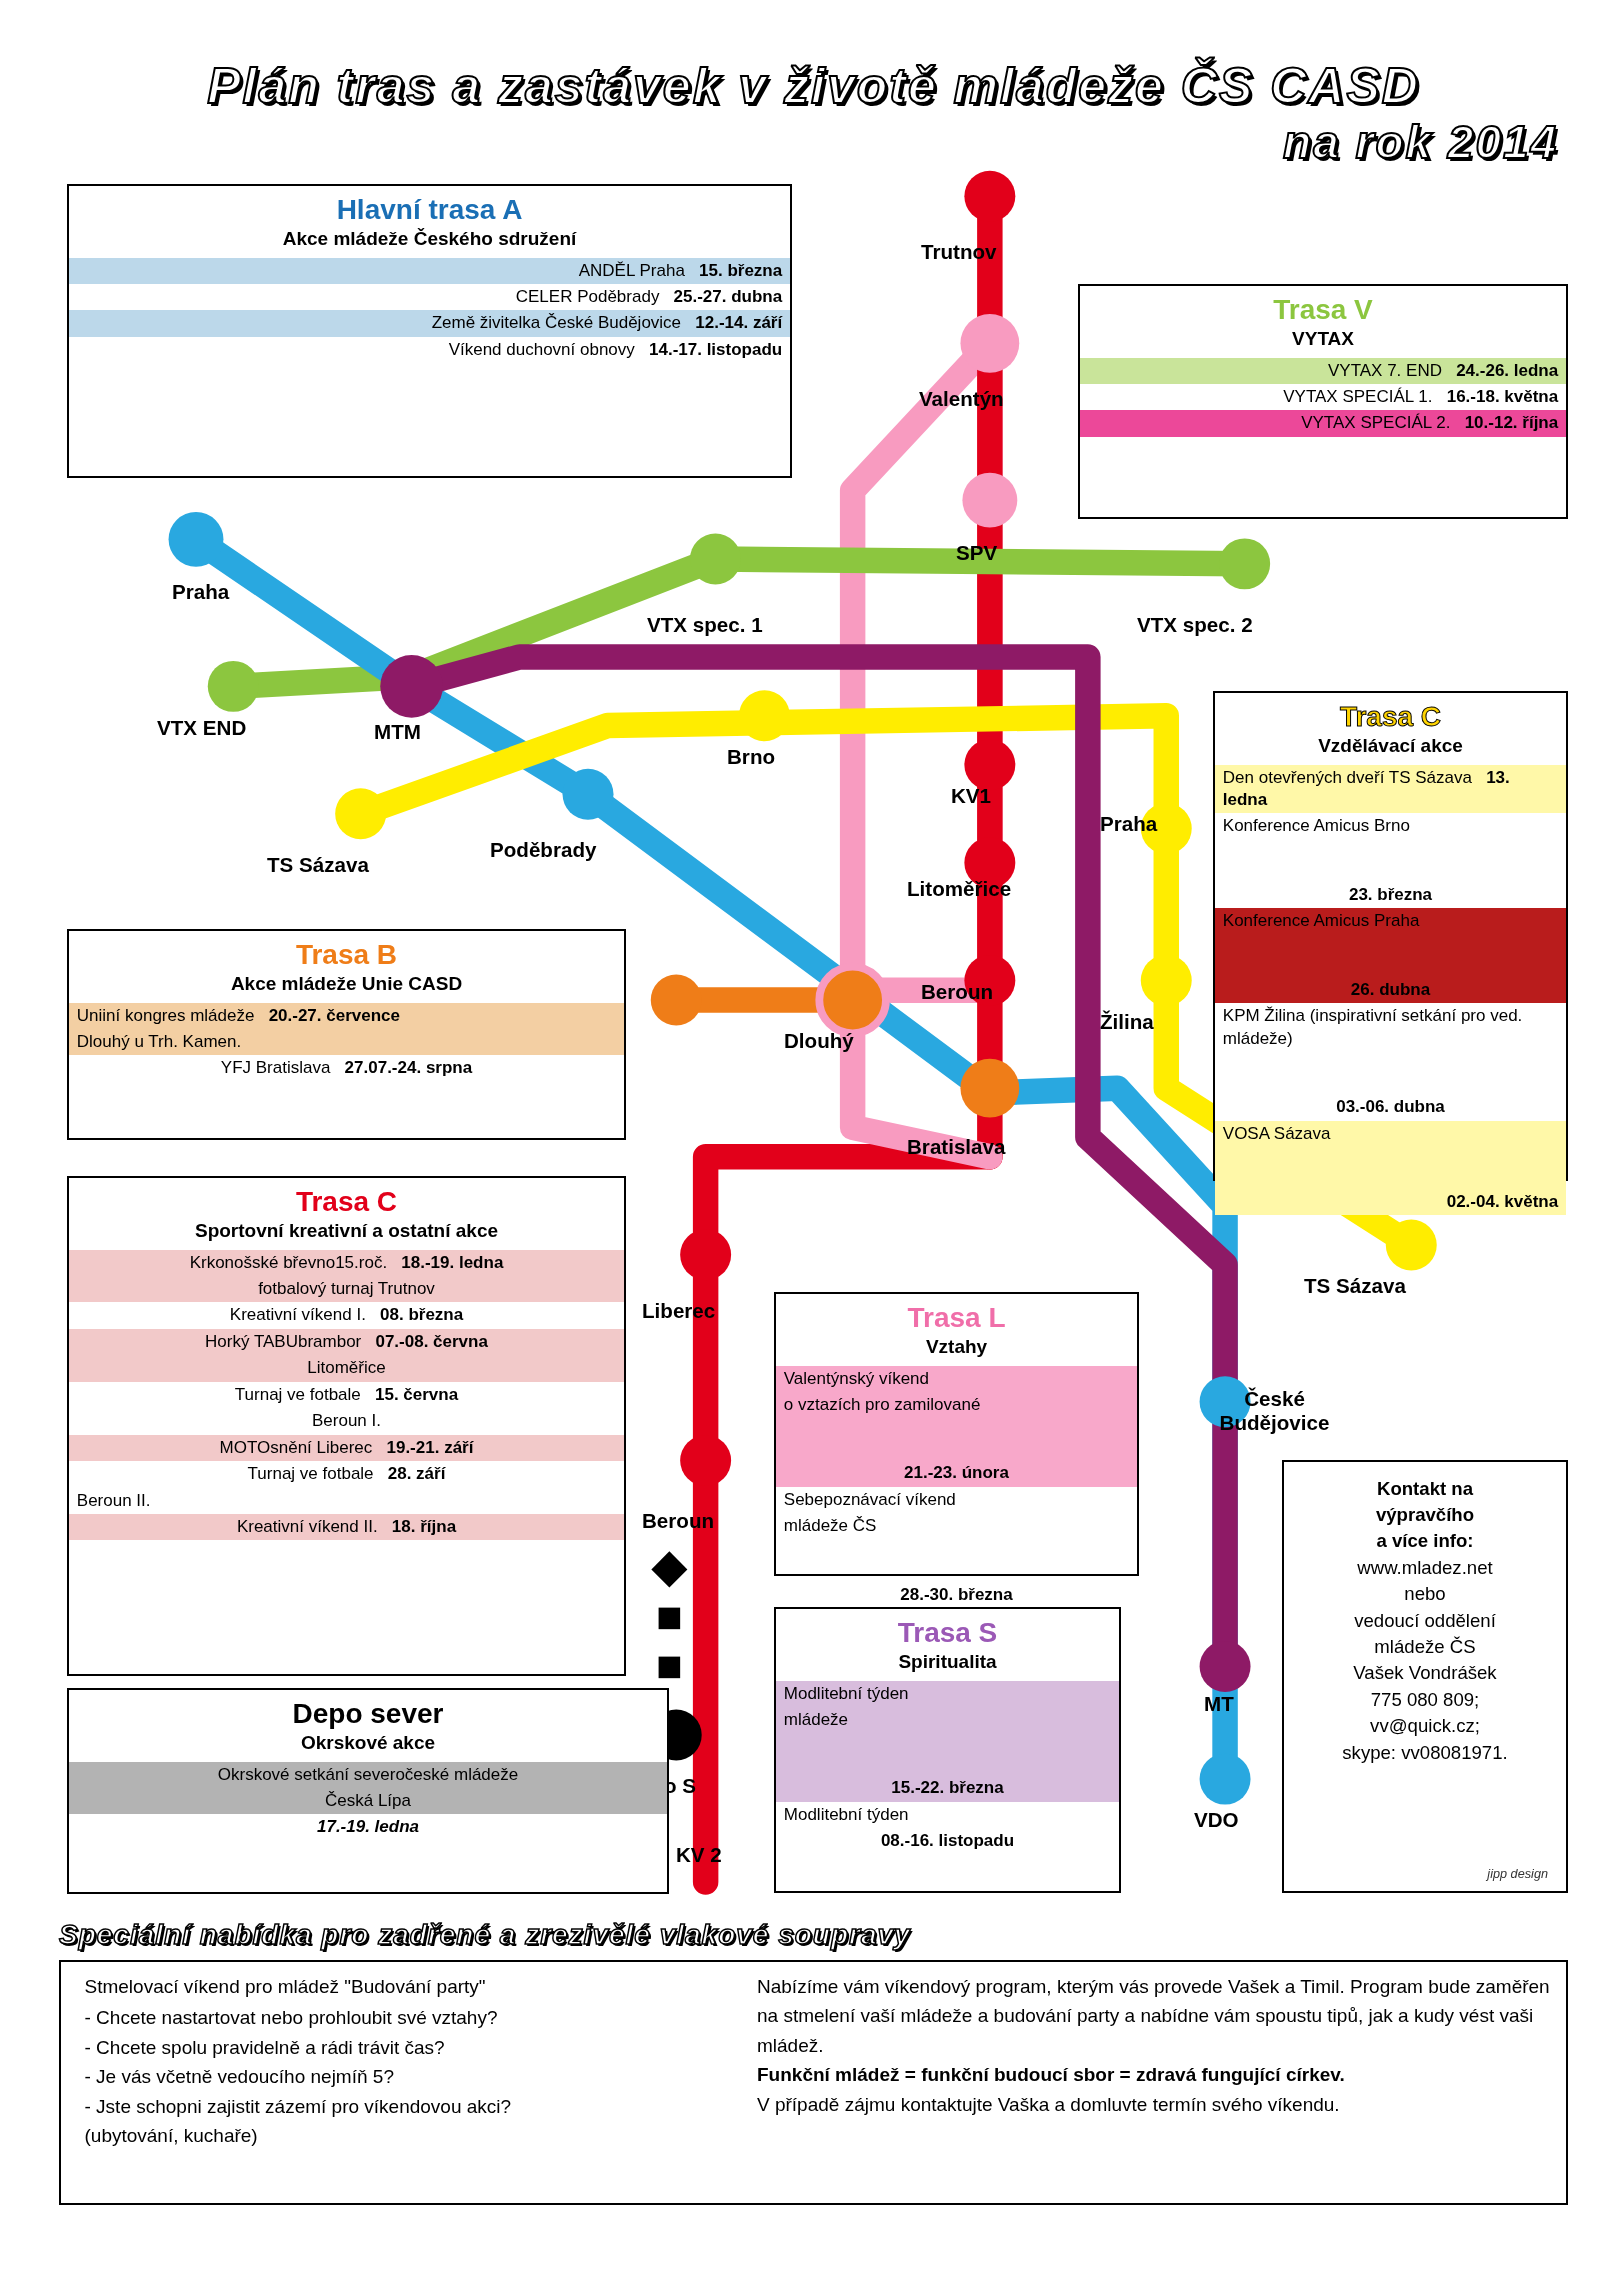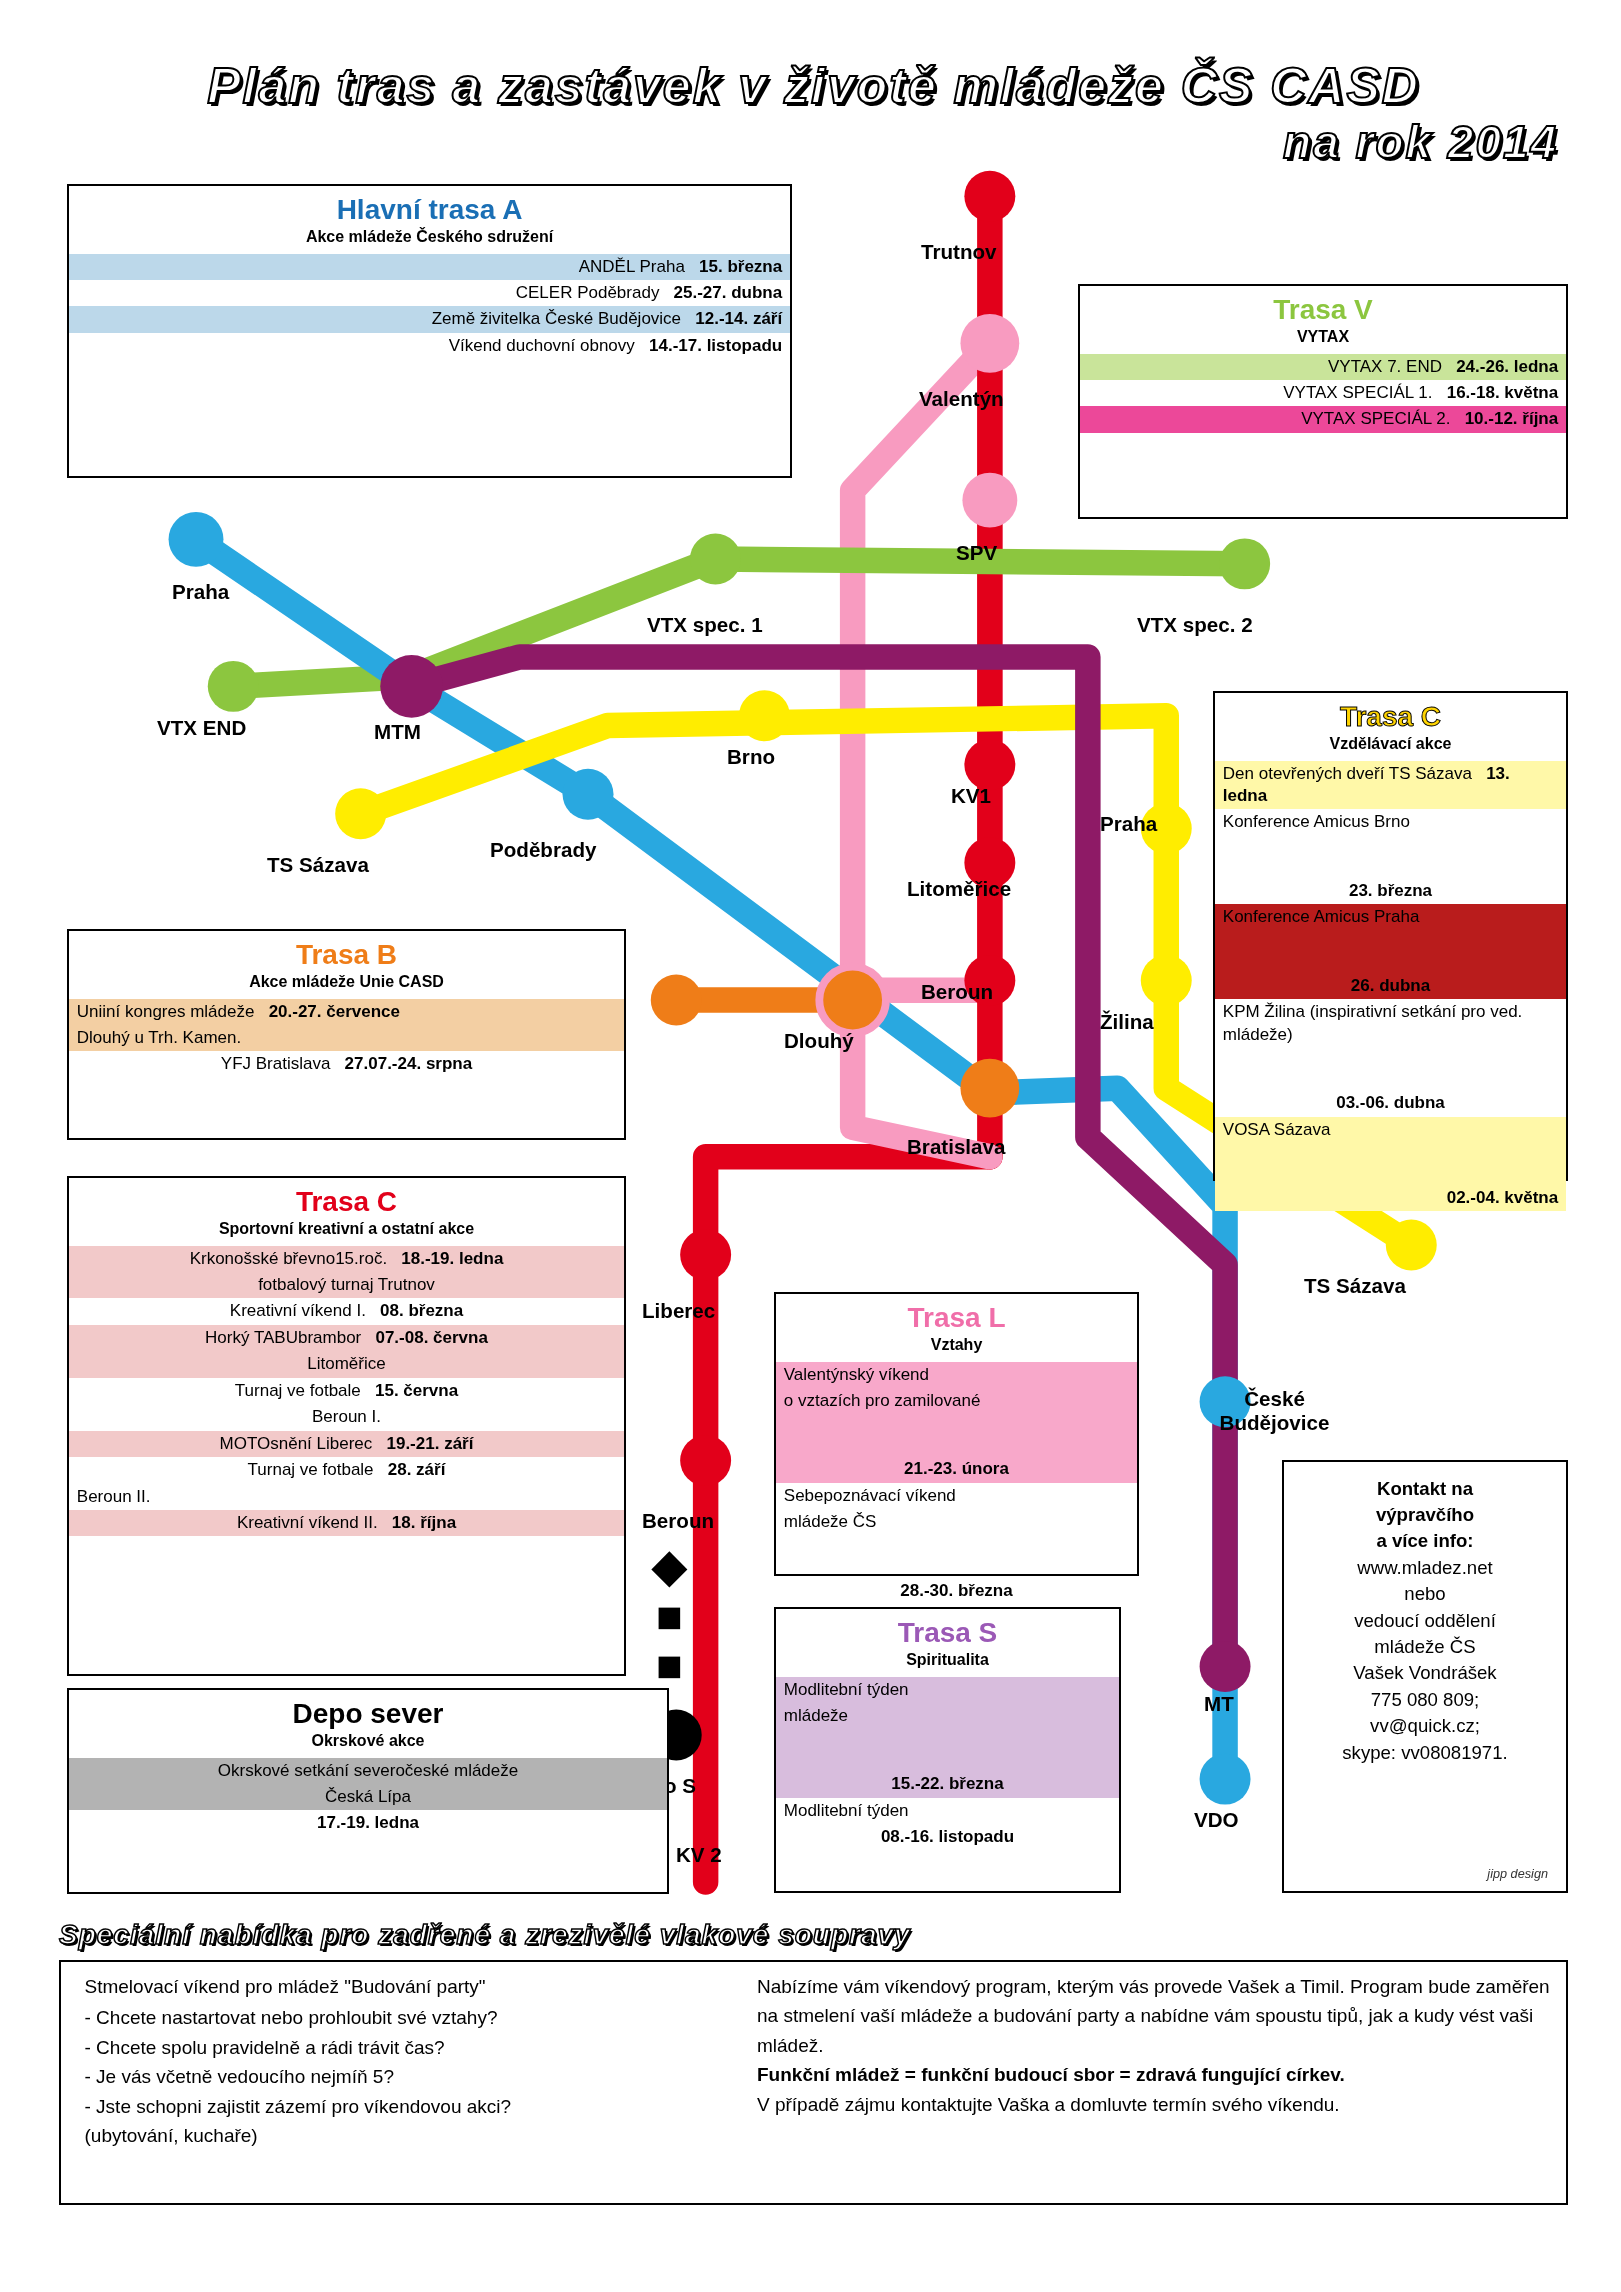--- a/index.html
+++ b/index.html
@@ -7,21 +7,21 @@
   .canvas{position:absolute;left:0;top:0;width:1621px;height:2293px;overflow:hidden;}
   svg.lines{position:absolute;left:0;top:0;width:1621px;height:2293px;}
   .title{position:absolute;left:59px;top:57px;width:1509px;text-align:center;}
   .title-line1{font-size:50px;font-weight:bold;font-style:italic;letter-spacing:2px;
      -webkit-text-stroke:2px #000;color:#fff;text-shadow:2.9px 2.9px 0 #000;}
   .title-line2{font-size:46px;font-weight:bold;font-style:italic;letter-spacing:2px;
      -webkit-text-stroke:2px #000;color:#fff;text-shadow:2.9px 2.9px 0 #000;text-align:right;padding-right:9.8px;}
 
   .box{position:absolute;background:#fff;border:2px solid #000;box-sizing:border-box;}
   .box h2{margin:7.8px 0 2px;text-align:center;font-size:28px;font-weight:bold;}
-  .box h3{margin:0 0 7.8px;text-align:center;font-size:16px;font-weight:bold;}
+  .box h3{margin:0 0 7.8px;text-align:center;font-size:19px;font-weight:bold;}
   .rows{margin:0;padding:0;list-style:none;}
   .rows li{font-size:17px;line-height:1.32;padding:2px 7.8px;text-align:center;}
   .rows li b{font-weight:bold;margin-top:46px;}
   .stop-label{position:absolute;font-size:20.6px;font-weight:bold;color:#000;white-space:nowrap;}
   .legend-small{font-size:16.7px;line-height:1.35;}
 
   .footer-title{position:absolute;left:59px;top:1919px;width:1274px;font-size:28px;font-weight:bold;font-style:italic;
       -webkit-text-stroke:1.5px #000;color:#fff;text-shadow:2px 2px 0 #000;letter-spacing:1px;}
   .footer{position:absolute;left:59px;top:1960px;width:1509px;height:245px;}
   .footer .col{position:absolute;font-size:19px;line-height:1.55;}
@@ -236,21 +236,21 @@
   </div>
 
   <div class="box" style="left:67px;top:1688px;width:602px;height:206px;">
     <h2>Depo sever</h2>
     <h3>Okrskové akce</h3>
     <ul class="rows">
       <li style="background:#b3b3b3;text-align:center;">
         <span>Okrskové setkání severočeské mládeže</span></li>
       <li style="background:#b3b3b3;text-align:center;">
         <span>Česká Lípa</span></li>
-      <li style="text-align:center;">
+      <li style="text-align:center;font-style:italic;">
         <b>17.-19. ledna</b></li>
     </ul>
   </div>
 
   <div class="box" style="left:774px;top:1292px;width:365px;height:284px;">
     <h2 style="color:#f06ea9;">Trasa L</h2>
     <h3>Vztahy</h3>
     <ul class="rows legend-small">
       <li style="background:#f8a8ca;text-align:left;">
         <span>Valentýnský víkend</span></li>

